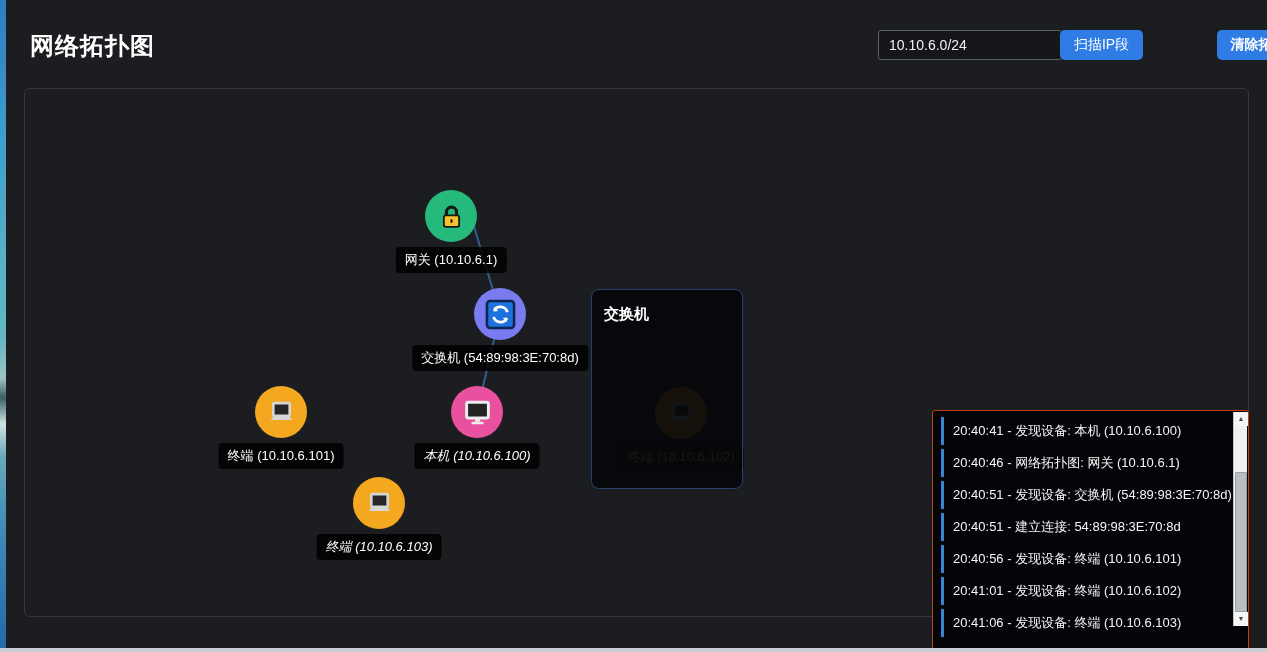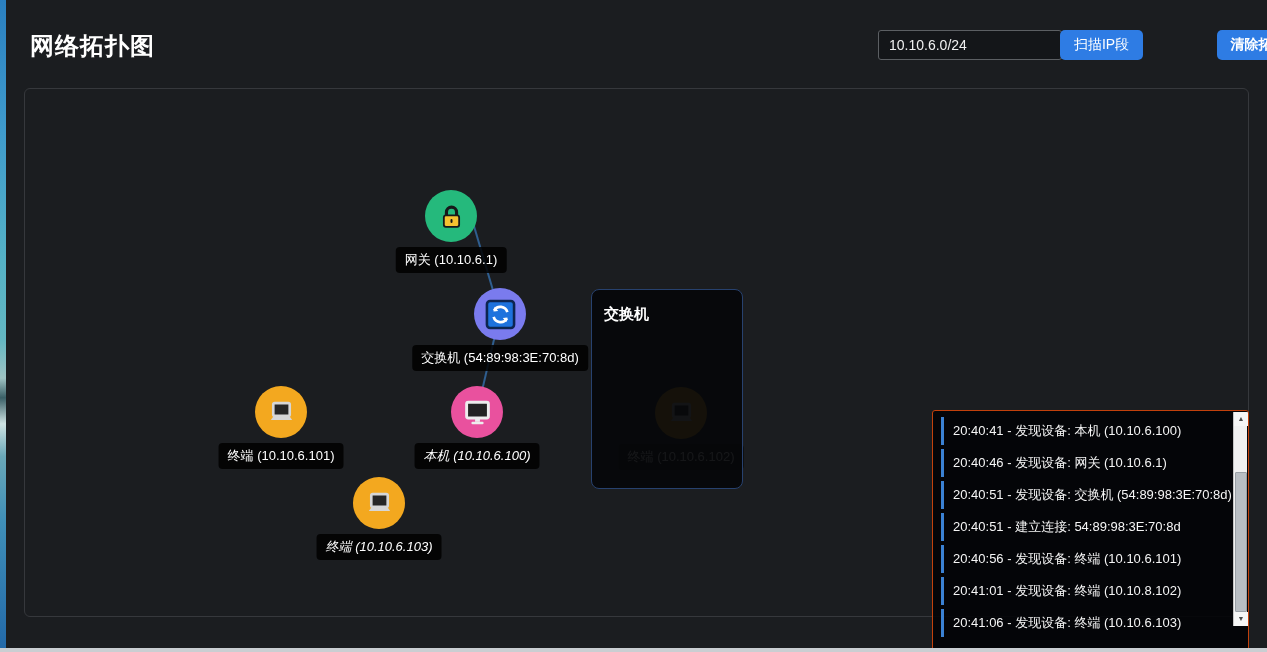--- a/index.html
+++ b/index.html
@@ -162,25 +162,25 @@
         <div class="node-label">终端 (10.10.6.103)</div>
       </div>
       <div id="tooltip">
       <div id="tooltip-title">交换机</div>
     </div>
   </div>
 
   <div id="log-panel">
     <ul id="log-list">
         <li class="log-entry">20:40:41 - 发现设备: 本机 (10.10.6.100)</li>
-        <li class="log-entry">20:40:46 - 发现设备: 网关 (10.10.6.1)</li>
+        <li class="log-entry">20:40:46 - 网络拓扑图: 网关 (10.10.6.1)</li>
         <li class="log-entry">20:40:51 - 发现设备: 交换机 (54:89:98:3E:70:8d)</li>
         <li class="log-entry">20:40:51 - 建立连接: 54:89:98:3E:70:8d</li>
         <li class="log-entry">20:40:56 - 发现设备: 终端 (10.10.6.101)</li>
-        <li class="log-entry">20:41:01 - 发现设备: 终端 (10.10.8.102)</li>
+        <li class="log-entry">20:41:01 - 发现设备: 终端 (10.10.6.102)</li>
         <li class="log-entry">20:41:06 - 发现设备: 终端 (10.10.6.103)</li>
       </ul>
     <div id="log-scrollbar">
       <div id="scroll-up" class="scroll-arrow">▲</div>
       <div id="scroll-thumb"></div>
       <div id="scroll-down" class="scroll-arrow">▼</div>
     </div>
   </div>
 
 </div>

